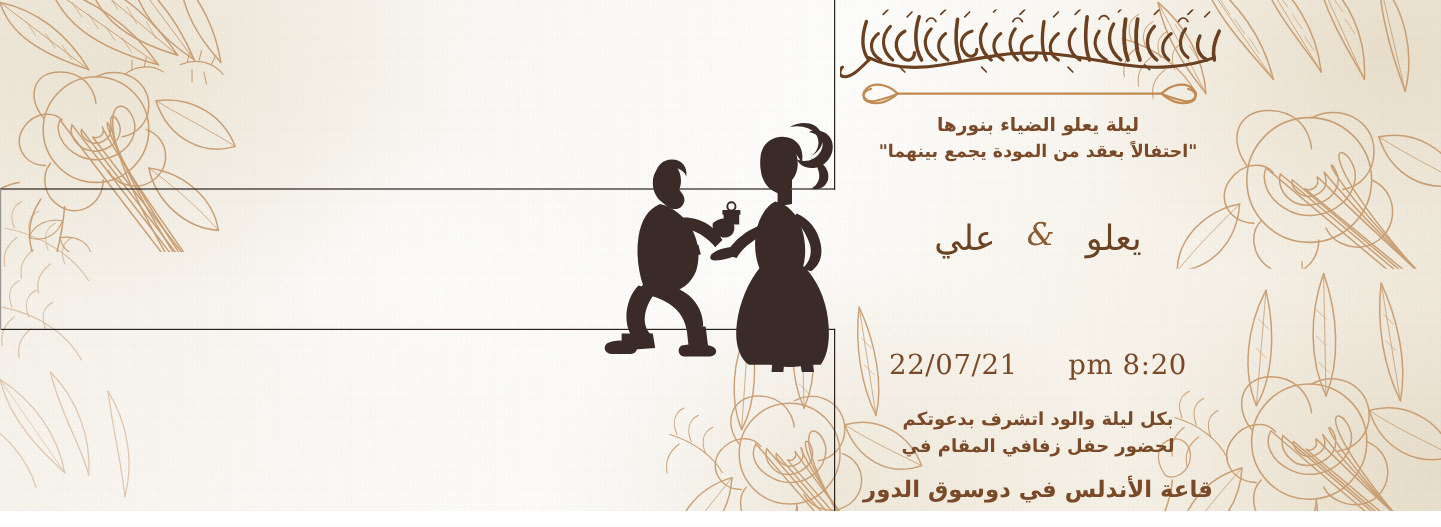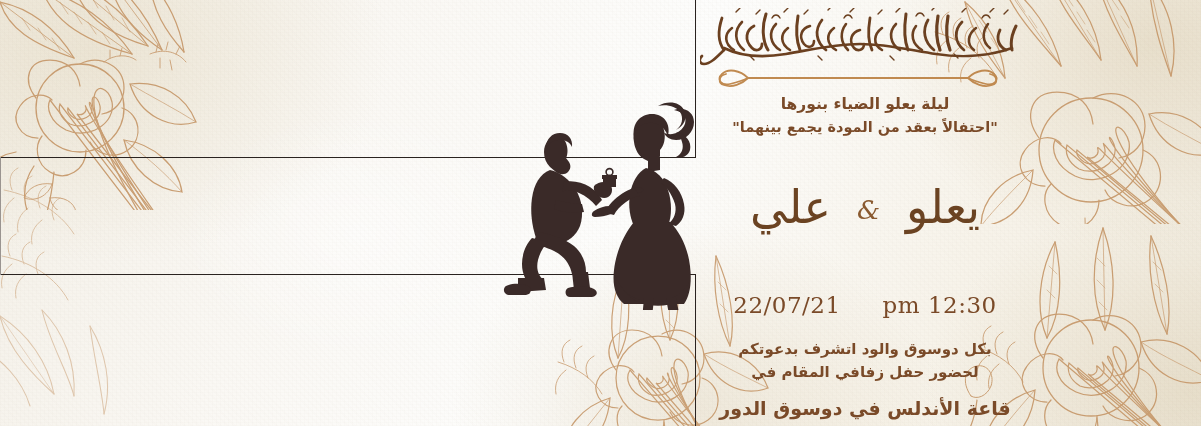--- a/index.html
+++ b/index.html
@@ -112,21 +112,21 @@
     width: 330px;
     display: flex;
     flex-direction: row;
     align-items: baseline;
     justify-content: center;
     gap: 26px;
     color: #6b4322;
   }
   .name {
     font-family: "DejaVu Sans", sans-serif;
-    font-size: 46px;
+    font-size: 29px;
     font-weight: normal;
     line-height: 1;
   }
   .amp {
     font-family: "DejaVu Serif", serif;
     font-style: italic;
     font-size: 26px;
     color: #8a5a30;
     transform: translateY(-4px);
   }
@@ -714,23 +714,23 @@
     </div>
 
     <div class="names">
       <span class="name">يعلو</span>
       <span class="amp">&amp;</span>
       <span class="name">علي</span>
     </div>
 
     <div class="datetime">
       <span>22/07/21</span>
-      <span>12:30 pm</span>
+      <span>8:20 pm</span>
     </div>
 
     <div class="closing">
-      <div>بكل دوسوق والود اتشرف بدعوتكم</div>
+      <div>بكل ليلة والود اتشرف بدعوتكم</div>
       <div>لحضور حفل زفافي المقام في</div>
       <div class="venue">قاعة الأندلس في دوسوق الدور الثاني</div>
     </div>
 
   </div>
 </div>
 
 </body></html>

